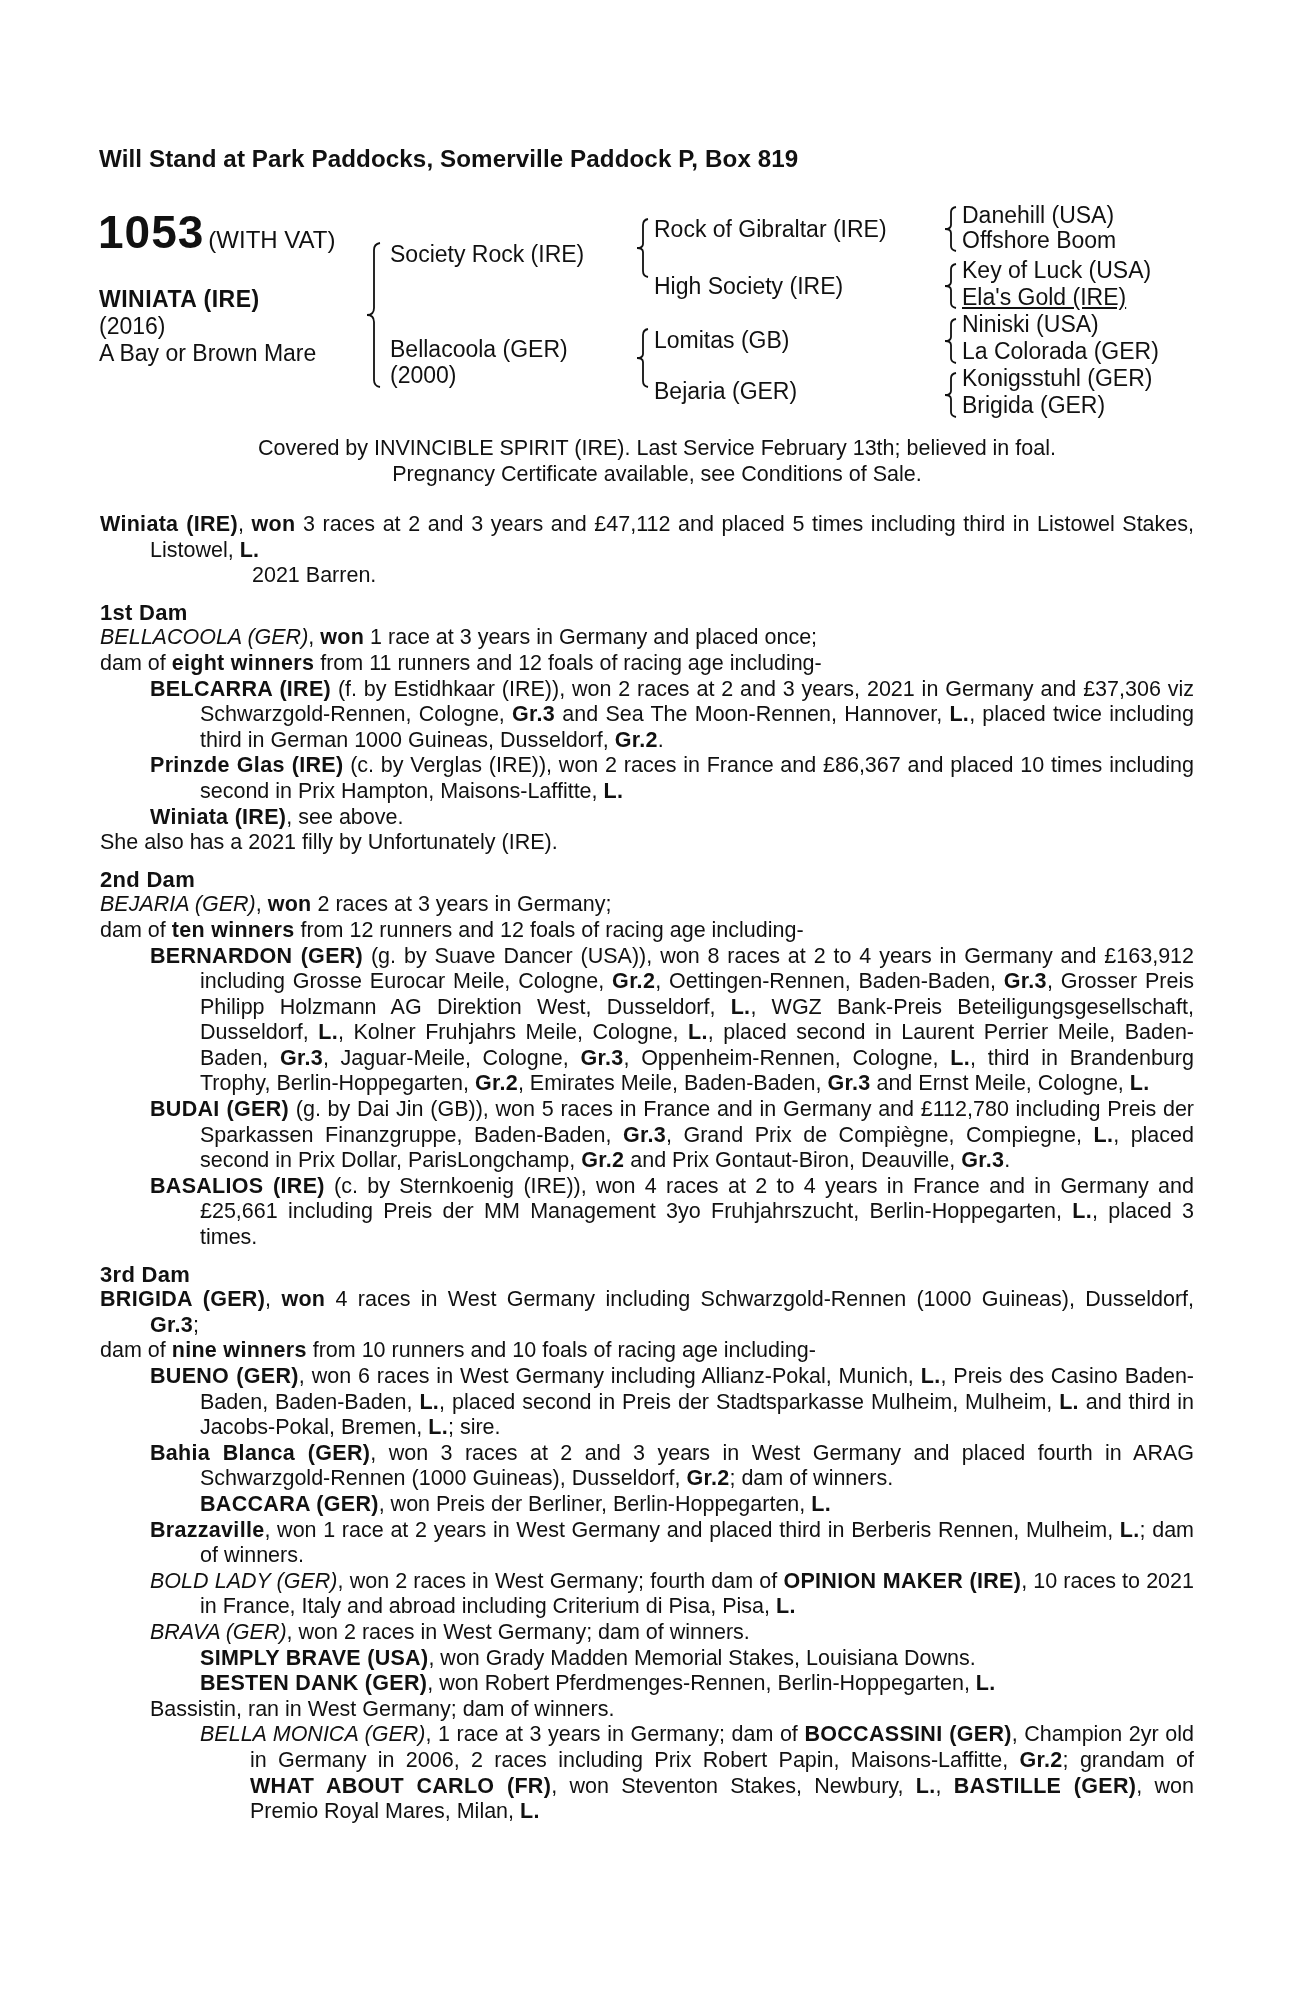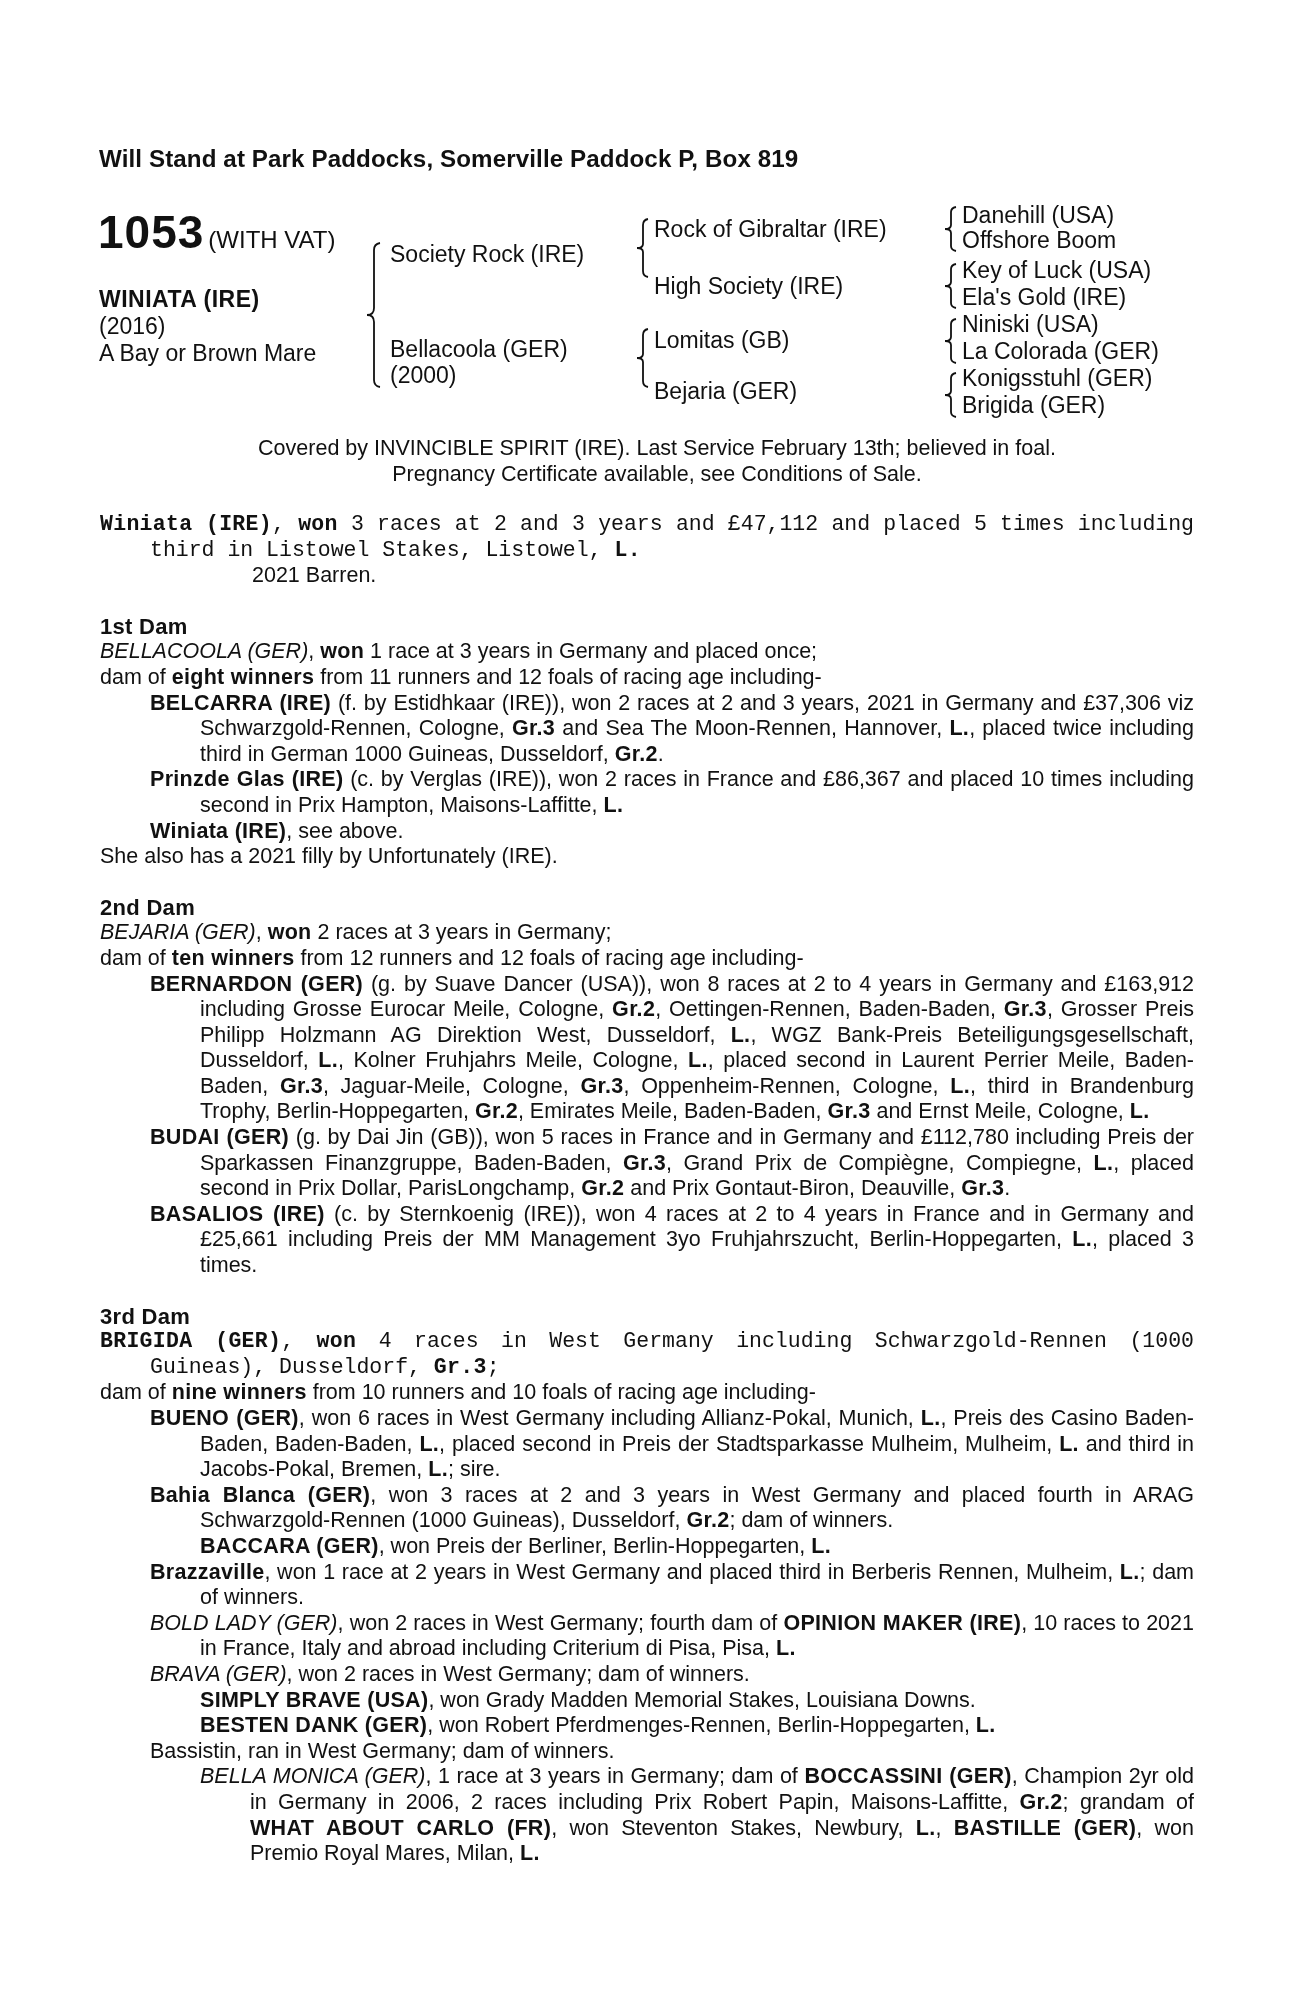--- a/index.html
+++ b/index.html
@@ -24,26 +24,26 @@
   .brace { position: absolute; }
   .brace svg { display: block; }
 
   .cover { position: absolute; left: 0; width: 1314px; top: 436px; text-align: center;
            font-size: 21.5px; line-height: 25.5px; }
 
   
   .body { position: absolute; left: 100px; top: 512px; width: 1094px;
           font-size: 21.5px; line-height: 25.6px; }
   .para { margin: 0; text-align: justify; text-align-last: left; }
-  .lvl0 { padding-left: 50px; text-indent: -50px; font-family: Liberation Mono, monospace; }
+  .lvl0 { padding-left: 50px; text-indent: -50px; }
   .lvl1 { padding-left: 100px; text-indent: -50px; }
   .lvl2 { padding-left: 150px; text-indent: -50px; }
   .flat { padding-left: 0; text-indent: 0; }
   .barren { padding-left: 152px; }
-  .sec-head { font-weight: 900; font-size: 22px; margin-top: 25px; letter-spacing: 0.3px; }
+  .sec-head { font-weight: 900; font-size: 22px; margin-top: 11px; letter-spacing: 0.3px; }
   .b { font-weight: 900; letter-spacing: 0.3px; }
   .i { font-style: italic; }
 </style>
 </head>
 <body>
 
 <div class="page">
 
   <div class="stand">Will Stand at Park Paddocks, Somerville Paddock P, Box 819</div>
 
@@ -97,21 +97,21 @@
         </svg>
       </div>
       <div class="brace" style="left: 944px; top: 372px;">
         <svg width="14" height="46" viewBox="0 0 14 46">
           <path d="M12 1 Q7 2 7 6 L7 19 Q7 23 1 23 Q7 23 7 27 L7 40 Q7 44 12 45" fill="none" stroke="#111" stroke-width="1.8"></path>
         </svg>
       </div>
       <div class="ped" style="left: 962px; top: 203px; line-height: 25px;">Danehill (USA)</div>
       <div class="ped" style="left: 962px; top: 228px; line-height: 25px;">Offshore Boom</div>
       <div class="ped" style="left: 962px; top: 258px; line-height: 25px;">Key of Luck (USA)</div>
-      <div class="ped" style="left: 962px; top: 285px; line-height: 25px;">Ela's Gold (IRE)</div>
+      <div class="ped" style="left: 962px; top: 285px; line-height: 25px; text-decoration: underline;">Ela's Gold (IRE)</div>
       <div class="ped" style="left: 962px; top: 312px; line-height: 25px;">Niniski (USA)</div>
       <div class="ped" style="left: 962px; top: 339px; line-height: 25px;">La Colorada (GER)</div>
       <div class="ped" style="left: 962px; top: 366px; line-height: 25px;">Konigsstuhl (GER)</div>
       <div class="ped" style="left: 962px; top: 393px; line-height: 25px;">Brigida (GER)</div>
     </div>
 
   <div class="cover">
     <div>Covered by INVINCIBLE SPIRIT (IRE). Last Service February 13th; believed in foal.</div>
     <div>Pregnancy Certificate available, see Conditions of Sale.</div>
   </div>

